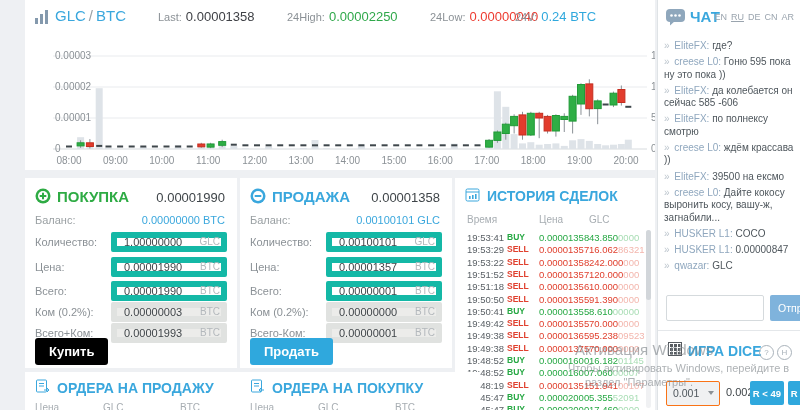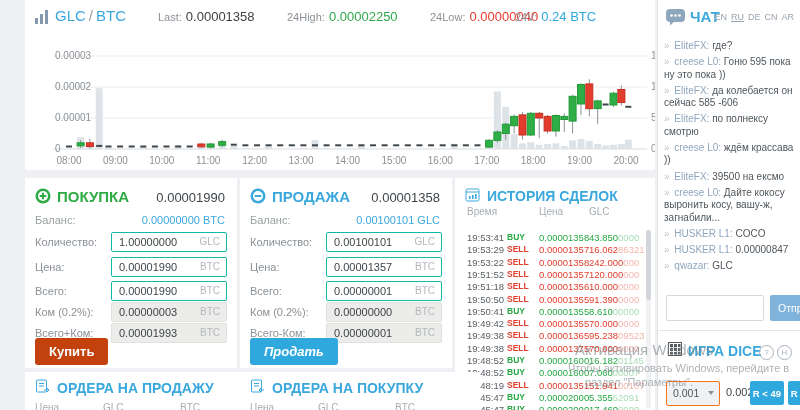--- a/index.html
+++ b/index.html
@@ -31,36 +31,36 @@
   .panel-price{position:absolute;right:12px;top:12px;font-size:13px;color:#3f4549;}
   .panel-icon{position:absolute;left:10px;top:10px;}
   .bal-label{position:absolute;left:10px;top:36px;font-size:11px;color:#9aa0a3;}
   .bal-value{position:absolute;right:12px;top:36px;font-size:11px;cursor:pointer;}
   #buy-card .panel-title{color:#2eab44;}
   #sell-card .panel-title{color:#3aa7dd;}
   .bal-value{color:#3aa7dd;}
   .frow{position:absolute;left:0;width:100%;height:20px;}
   .frow .flabel{position:absolute;left:10px;top:4px;font-size:11px;color:#8b9196;}
   .frow .fbox{position:absolute;left:86px;top:0;width:116px;height:20px;}
-  .frow input{width:116px;height:20px;border:1px solid #14b8a6;border-radius:2px;
+  .frow input{width:116px;height:20px;border:6px solid #14b8a6;border-radius:2px;
     font-size:11px;color:#3f4549;padding:0 30px 0 7px;box-sizing:border-box;
     font-family:"Liberation Sans",sans-serif;background:#fff;}
   .frow input.ro{background:#ececе8;background:#ececea;border-color:#e0e2e0;}
   .frow .unit{position:absolute;right:7px;top:4px;font-size:10px;color:#b3b8bc;}
   .panel-btn{position:absolute;left:10px;top:160px;border:none;border-radius:3px;
     color:#fff;font-size:13px;font-weight:bold;padding:6px 14px;cursor:pointer;
     font-family:"Liberation Sans",sans-serif;}
-  #buy-card .panel-btn{background:#c2410c;}
-  #sell-card .panel-btn{background:#2fa8dd;font-style:italic;}
+  #buy-card .panel-btn{background:#000000;}
+  #sell-card .panel-btn{background:#2fa8dd;}
 
   
   #history-card{left:455px;top:178px;width:200px;height:232px;}
   .sec-title{position:absolute;left:32px;top:10px;font-size:14px;font-weight:bold;color:#3aa7dd;white-space:nowrap;}
   .sec-icon{position:absolute;left:10px;top:9px;}
-  .hcols span{position:absolute;top:28px;font-size:10px;color:#a7adb2;}
+  .hcols span{position:absolute;top:36px;font-size:10px;color:#a7adb2;}
   #h-c0{left:12px;} #h-c1{left:84px;} #h-c2{left:134px;}
   .hrow{position:absolute;left:0;width:100%;height:12px;font-size:9.5px;white-space:nowrap;}
   .hrow .t{position:absolute;left:12px;color:#5a6065;}
   .hrow .s{position:absolute;left:52px;font-weight:bold;font-size:8.5px;}
   .hrow .p{position:absolute;left:84px;}
   .hrow .q{position:absolute;left:134px;}
   #h-scroll{position:absolute;left:191px;top:52px;width:5px;bottom:2px;background:#f0f1f3;border-radius:3px;}
   #h-thumb{position:absolute;left:0;top:0;width:5px;height:70px;background:#d2d6da;border-radius:3px;cursor:pointer;}
 
   

